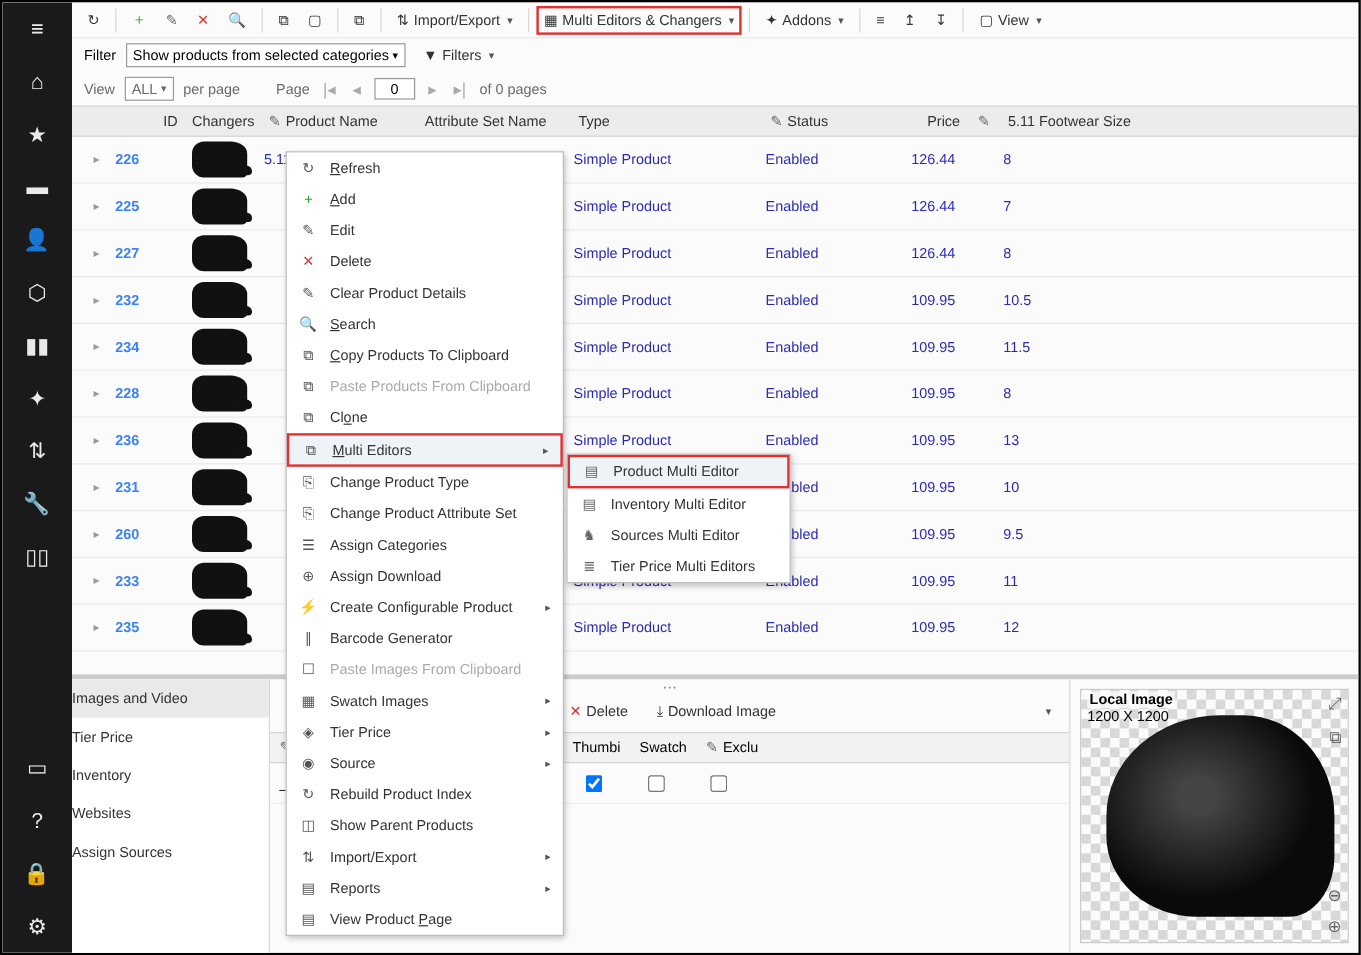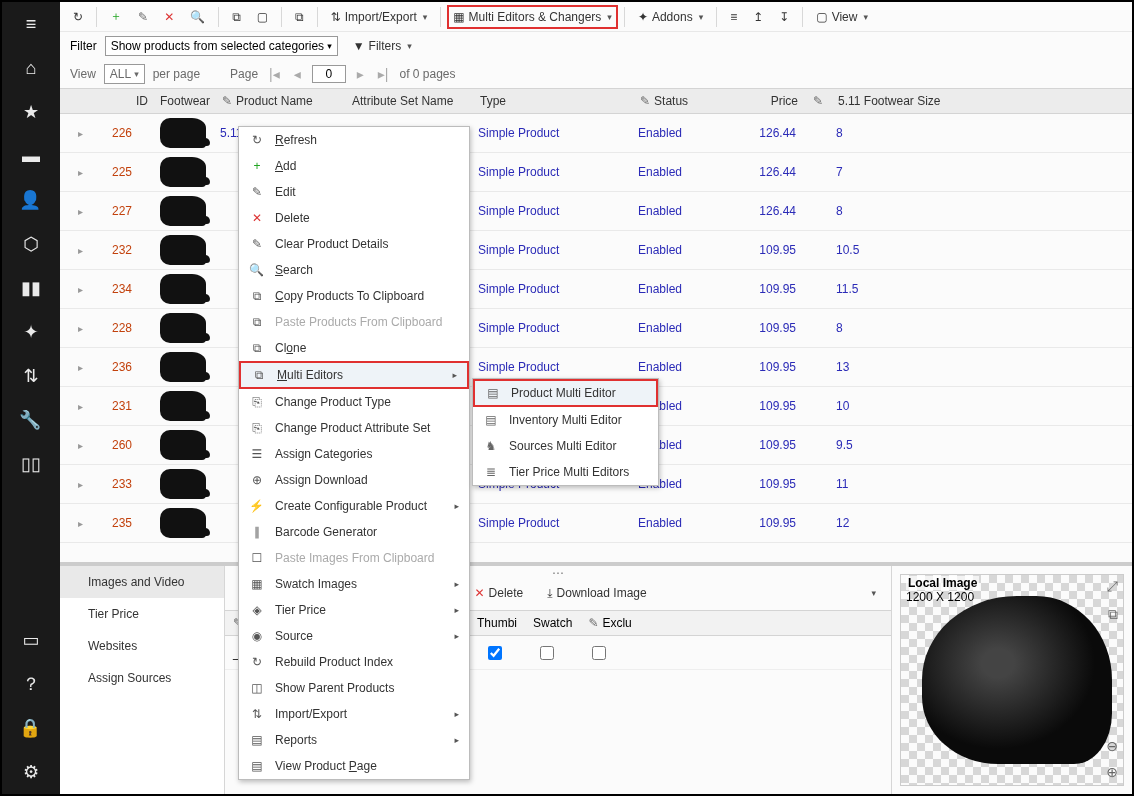--- a/index.html
+++ b/index.html
@@ -27,41 +27,41 @@
 .col-pname { flex: 0 0 130px; }
 .col-attr { flex: 0 0 128px; }
 .col-type { flex: 0 0 160px; }
 .col-status { flex: 0 0 115px; }
 .col-price { flex: 0 0 55px; text-align: right; justify-content: flex-end; }
 .col-szicon { flex: 0 0 28px; justify-content: center; }
 .col-size { flex: 0 0 155px; }
 .gbody { position: relative; }
 .grow { display: flex; height: 39px; align-items: center; border-bottom: 1px solid #e9e9e9; padding-left: 12px; }
 .grow > div { padding: 0 6px; white-space: nowrap; }
-.grow .idc { color: #c2410c; text-align: center; }
+.grow .idc { color: #3b82f6; text-align: left; font-weight: bold; }
 .grow .pnamec, .grow .typec, .grow .statc { color: #2b2bb7; }
 .grow .pricec { color: #2b2bb7; text-align: right; }
 .grow .sizec { color: #2b2bb7; }
 .grow .prodimg { width: 46px; height: 30px; background: #111; border-radius: 10px 14px 4px 10px / 10px 10px 4px 10px; position: relative; }
 .grow .prodimg::after { content: ""; position: absolute; right: -4px; bottom: 2px; width: 12px; height: 8px; background: #111; border-radius: 0 6px 4px 0; }
 .grow .toggle { color: #999; font-size: 10px; }
 .context { position: absolute; top: 124px; left: 236px; width: 232px; background: #fff; border: 1px solid #bcbcbc; box-shadow: 1px 2px 5px rgba(0,0,0,0.25); z-index: 50; }
 .context .citem { display: flex; align-items: center; height: 26px; padding: 0 10px; gap: 10px; cursor: pointer; color: #333; }
 .context .citem.disabled { color: #aaa; }
 .context .citem.highlight { border: 2px solid #e03030; background: #eef3f8; height: 28px; }
 .context .citem .ci { width: 16px; display: flex; justify-content: center; color: #555; }
 .context .citem .arrow { margin-left: auto; font-size: 9px; color: #555; }
 .context .citem .ul { text-decoration: underline; }
 .submenu { position: absolute; top: 376px; left: 470px; width: 187px; background: #fff; border: 1px solid #bcbcbc; box-shadow: 1px 2px 5px rgba(0,0,0,0.25); z-index: 60; }
 .submenu .citem { display: flex; align-items: center; height: 26px; padding: 0 10px; gap: 10px; cursor: pointer; color: #333; }
 .submenu .citem.highlight { background: #eef3f8; border: 2px solid #e03030; height: 28px; }
 .submenu .citem .ci { width: 16px; display: flex; justify-content: center; color: #666; }
 .bottom { position: absolute; left: 0; right: 0; top: 560px; bottom: 0; border-top: 4px solid #ccc; display: flex; }
 .sidepanel { width: 165px; border-right: 1px solid #d6d6d6; background: #fff; }
-.sidepanel .sitem { padding: 9px 28px; border-bottom: 0 solid #eee; cursor: pointer; color: #333; }
+.sidepanel .sitem { padding: 9px 0; border-bottom: 0 solid #eee; cursor: pointer; color: #333; }
 .sidepanel .sitem.active { background: #e9e9e9; }
 .midpanel { flex: 1; display: flex; flex-direction: column; border-right: 1px solid #d6d6d6; position: relative; }
 .midpanel .dots { text-align: center; color: #777; height: 10px; }
 .midtoolbar { display: flex; align-items: center; height: 34px; padding: 0 8px; gap: 10px; border-bottom: 0 solid #eee; color: #333; }
 .midtoolbar .disabled { color: #b4b4b4; }
 .imghead { display: flex; height: 26px; background: #f2f2f2; align-items: center; border-top: 1px solid #d4d4d4; border-bottom: 1px solid #d4d4d4; font-size: 12px; }
 .imghead > div, .imgrow > div { padding: 0 8px; display: flex; align-items: center; gap: 4px; }
 .c-lbl { flex: 0 0 140px; }
 .c-chk { flex: 0 0 52px; justify-content: center; }
 .imgrow { display: flex; height: 34px; align-items: center; border-bottom: 1px solid #eee; }
@@ -146,21 +146,21 @@
     <span class="navic">◂</span>
     <input value="0" style="">
     <span class="navic">▸</span>
     <span class="navic">▸|</span>
     <span>of 0 pages</span>
   </div>
 
   <div class="gridhead">
     <div class="col-exp"></div>
     <div class="col-id">ID</div>
-    <div class="col-prev">Footwear</div>
+    <div class="col-prev">Changers</div>
     <div class="col-pname">
         <span class="pencil">✎</span> 
         <span>Product Name</span>
       </div>
     <div class="col-attr">Attribute Set Name</div>
     <div class="col-type">Type</div>
     <div class="col-status">
         <span class="pencil">✎</span> 
         <span>Status</span>
       </div>
@@ -325,20 +325,21 @@
         <div class="col-price pricec">109.95</div>
         <div class="col-szicon"></div>
         <div class="col-size sizec">12</div>
       </div>
     </div>
 
   <div class="bottom">
     <div class="sidepanel" id="sidepanel">
         <div class="sitem active">Images and Video</div>
         <div class="sitem">Tier Price</div>
+        <div class="sitem">Inventory</div>
         <div class="sitem">Websites</div>
         <div class="sitem">Assign Sources</div>
       </div>
     <div class="midpanel">
       <div class="dots">⋯</div>
       <div class="midtoolbar">
         <span class="tbtn disabled">＋<span class="caret">▾</span></span>
         <span class="tbtn">
             <span class="pencil">✎</span> 
             <span>Edit Image</span>

